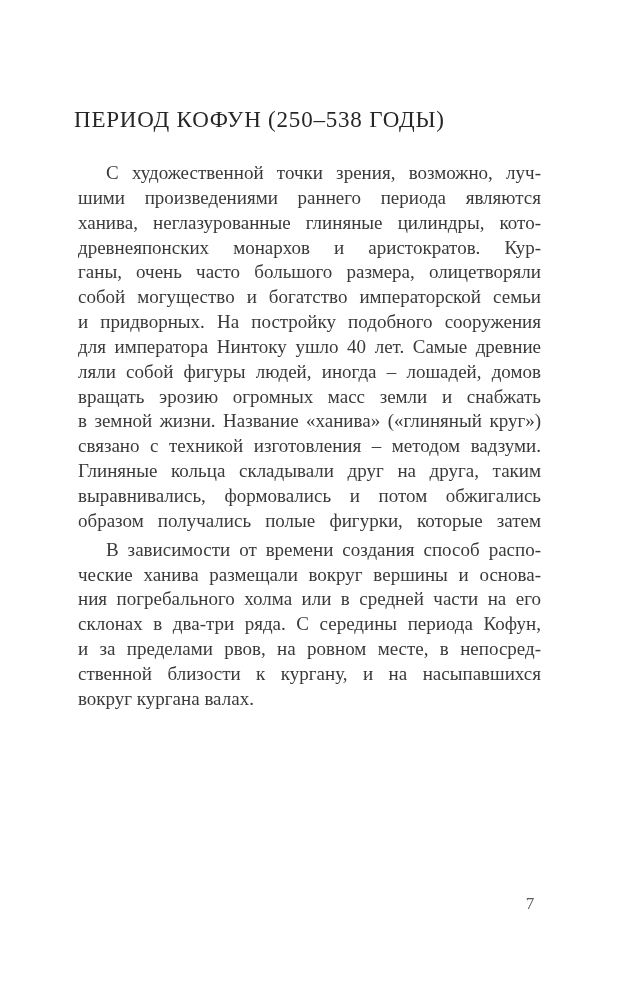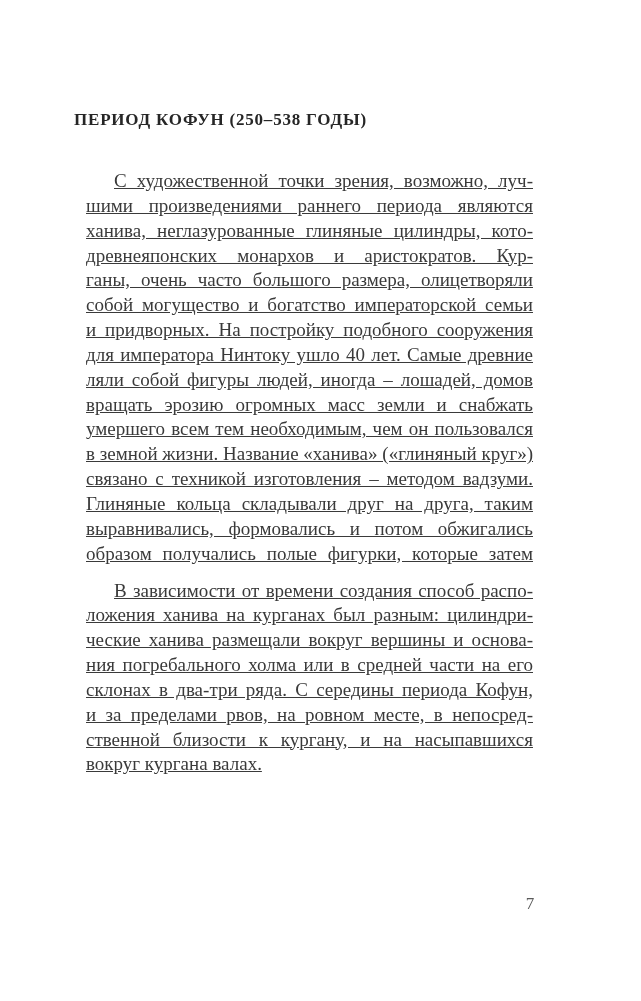--- a/index.html
+++ b/index.html
@@ -21,39 +21,38 @@
     width: 641px;
     height: 1001px;
     background: #ffffff;
   }
   .chapter-title {
     position: absolute;
     left: 74px;
     top: 106px;
     width: 480px;
     margin: 0;
-    font-size: 17px;
-    font-weight: bold;
+    font-size: 23px;
+    font-weight: normal;
     letter-spacing: 0.8px;
     color: #262626;
     line-height: 27px;
     white-space: nowrap;
   }
   .body-text {
     position: absolute;
     left: 74px;
     top: 157px;
     width: 471px;
     color: #3a3a3a;
     font-size: 19px;
   }
   .para {
-    margin: 12px;
+    margin: 4px;
     padding: 0;
-    text-decoration: underline;
   }
   .line {
     height: 24.85px;
     line-height: 24.85px;
     text-align: justify;
     text-align-last: justify;
     overflow: hidden;
     white-space: normal;
   }
   .line.first {
@@ -83,30 +82,28 @@
         <div class="line first">С художественной точки зрения, возможно, луч-</div>
         <div class="line">шими произведениями раннего периода являются</div>
         <div class="line">ханива, неглазурованные глиняные цилиндры, кото-</div>
         <div class="line">древнеяпонских монархов и аристократов. Кур-</div>
         <div class="line">ганы, очень часто большого размера, олицетворяли</div>
         <div class="line">собой могущество и богатство императорской семьи</div>
         <div class="line">и придворных. На постройку подобного сооружения</div>
         <div class="line">для императора Нинтоку ушло 40 лет. Самые древние</div>
         <div class="line">ляли собой фигуры людей, иногда – лошадей, домов</div>
         <div class="line">вращать эрозию огромных масс земли и снабжать</div>
-        <div class="line">умершего всем тем необходимым, чем он пользовался</div>
         <div class="line">в земной жизни. Название «ханива» («глиняный круг»)</div>
         <div class="line">связано с техникой изготовления – методом вадзуми.</div>
         <div class="line">Глиняные кольца складывали друг на друга, таким</div>
         <div class="line">выравнивались, формовались и потом обжигались</div>
         <div class="line">образом получались полые фигурки, которые затем</div>
       </div>
     <div class="para">
         <div class="line first">В зависимости от времени создания способ распо-</div>
-        <div class="line">ложения ханива на курганах был разным: цилиндри-</div>
         <div class="line">ческие ханива размещали вокруг вершины и основа-</div>
         <div class="line">ния погребального холма или в средней части на его</div>
         <div class="line">склонах в два-три ряда. С середины периода Кофун,</div>
         <div class="line">и за пределами рвов, на ровном месте, в непосред-</div>
         <div class="line">ственной близости к кургану, и на насыпавшихся</div>
         <div class="line last">вокруг кургана валах.</div>
       </div>
   </div>
 
   <div class="page-number">7</div>

